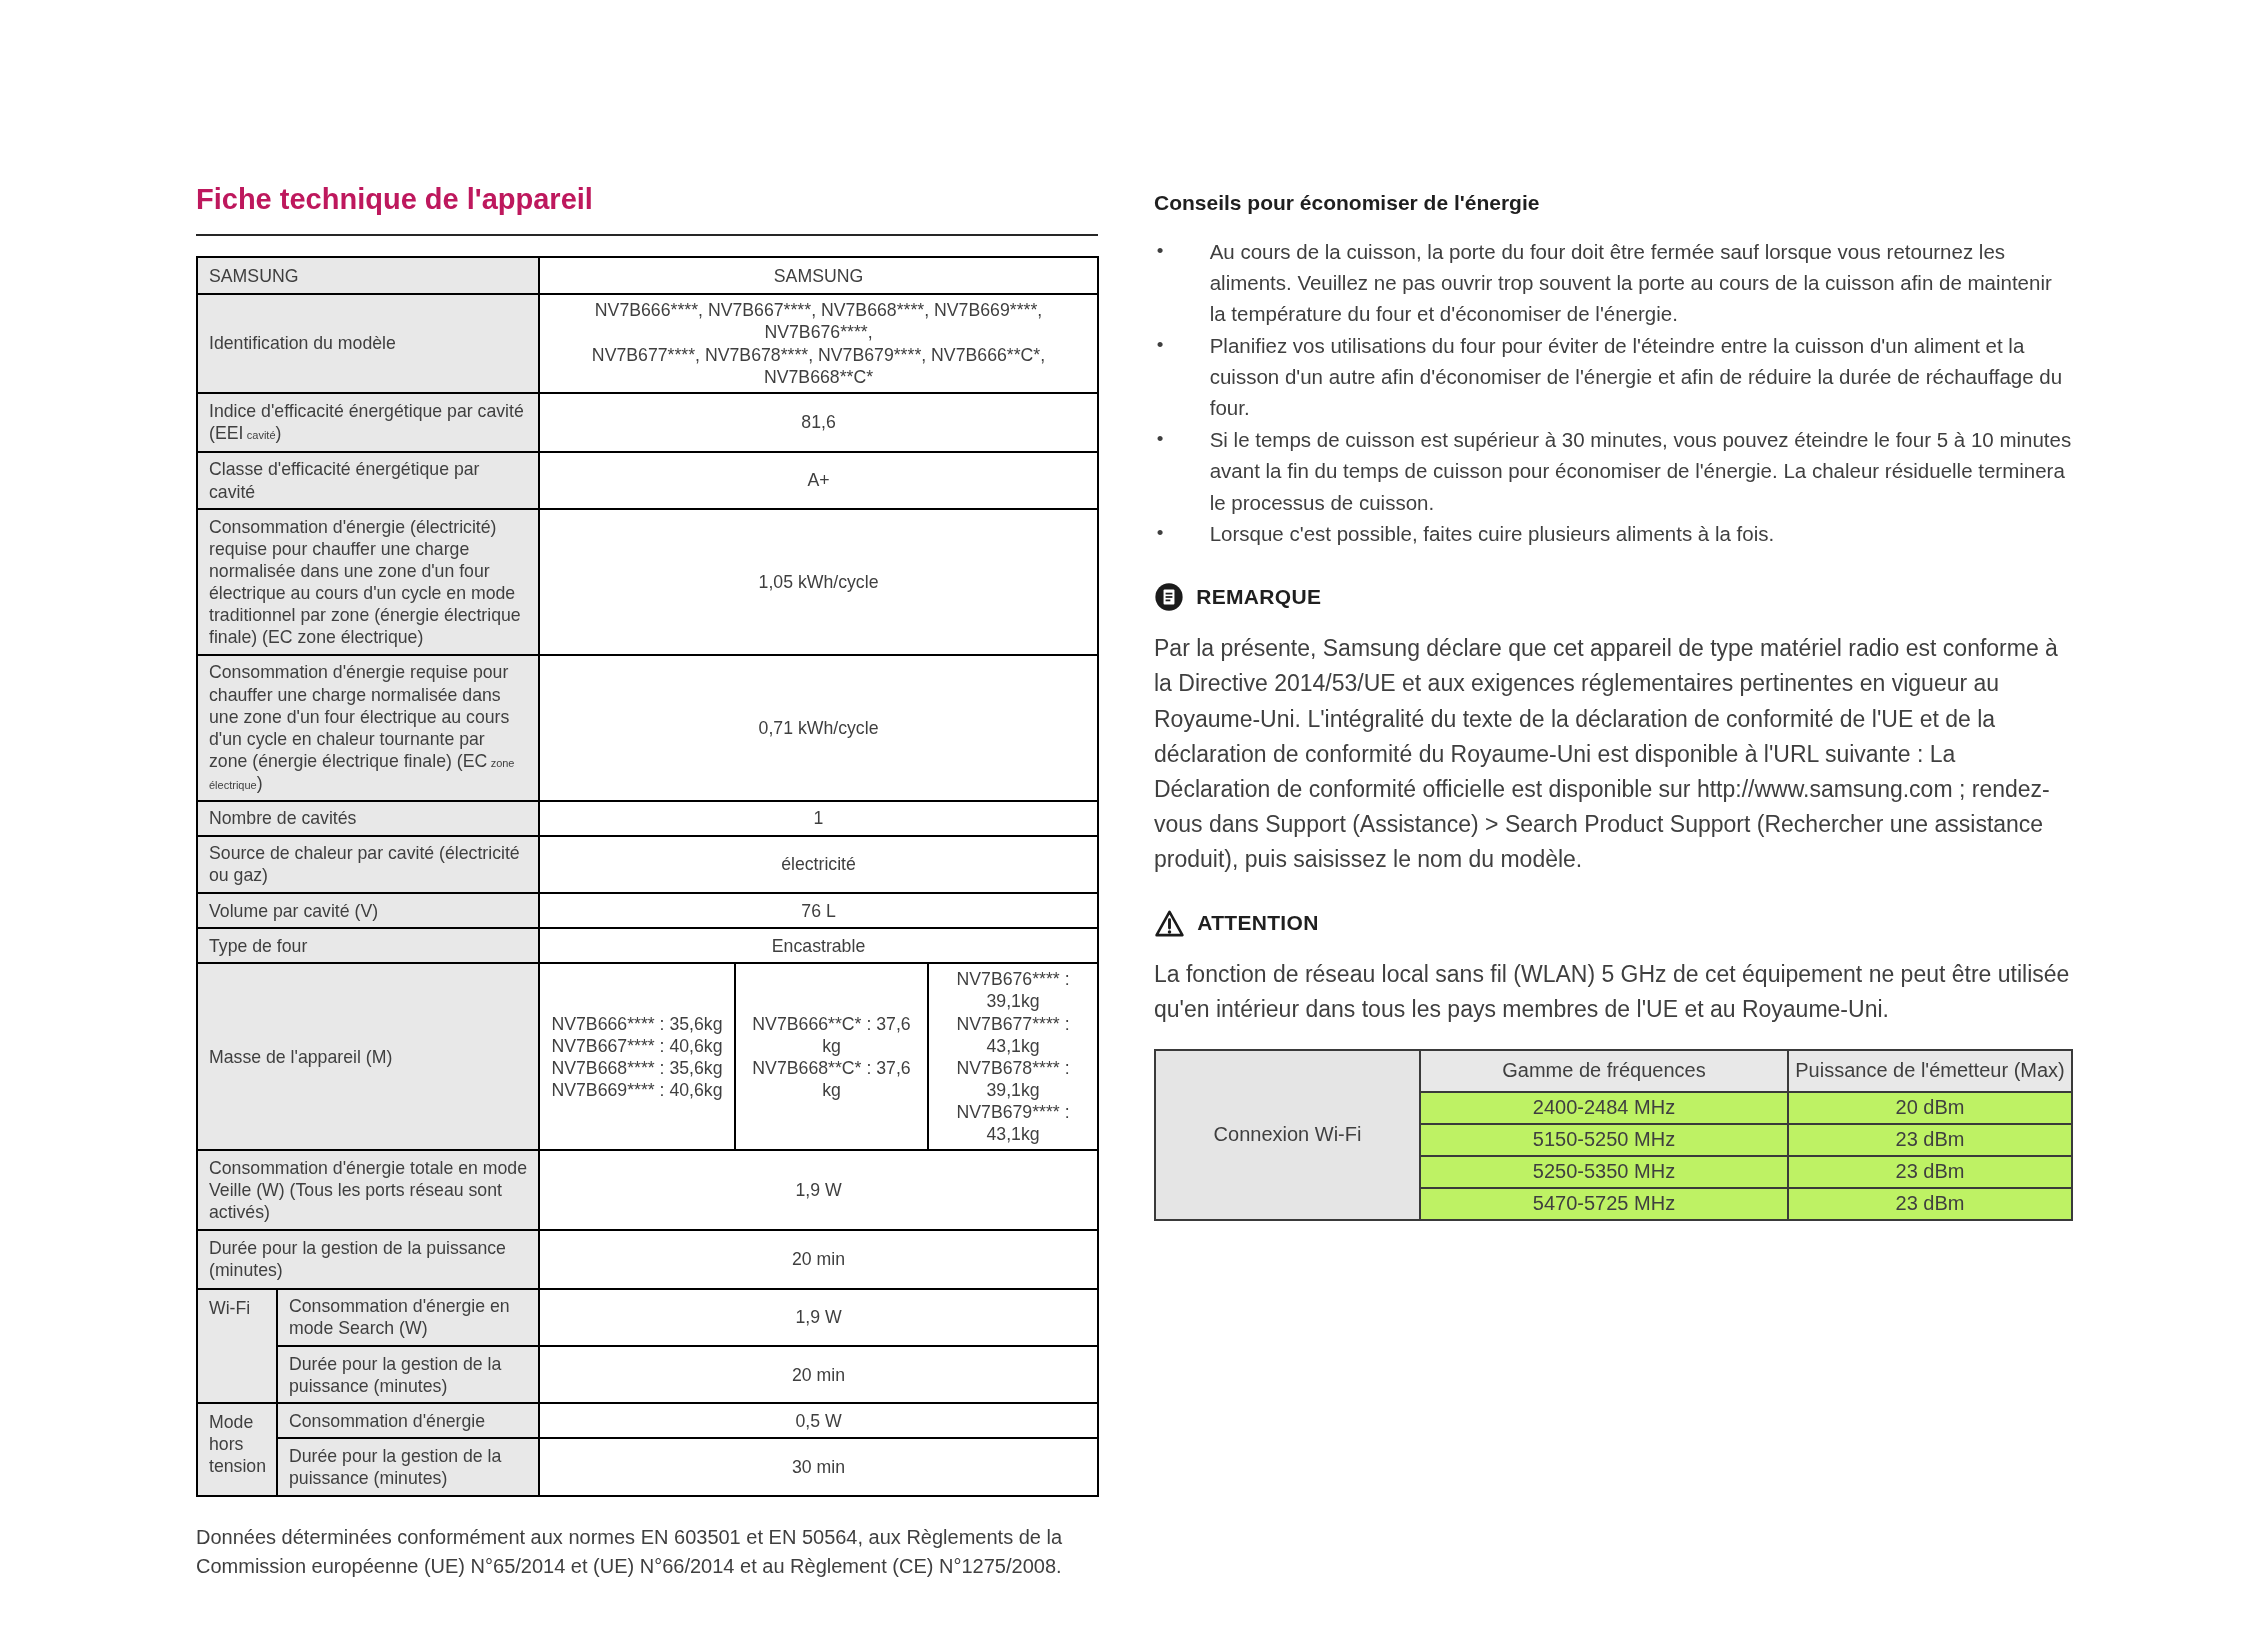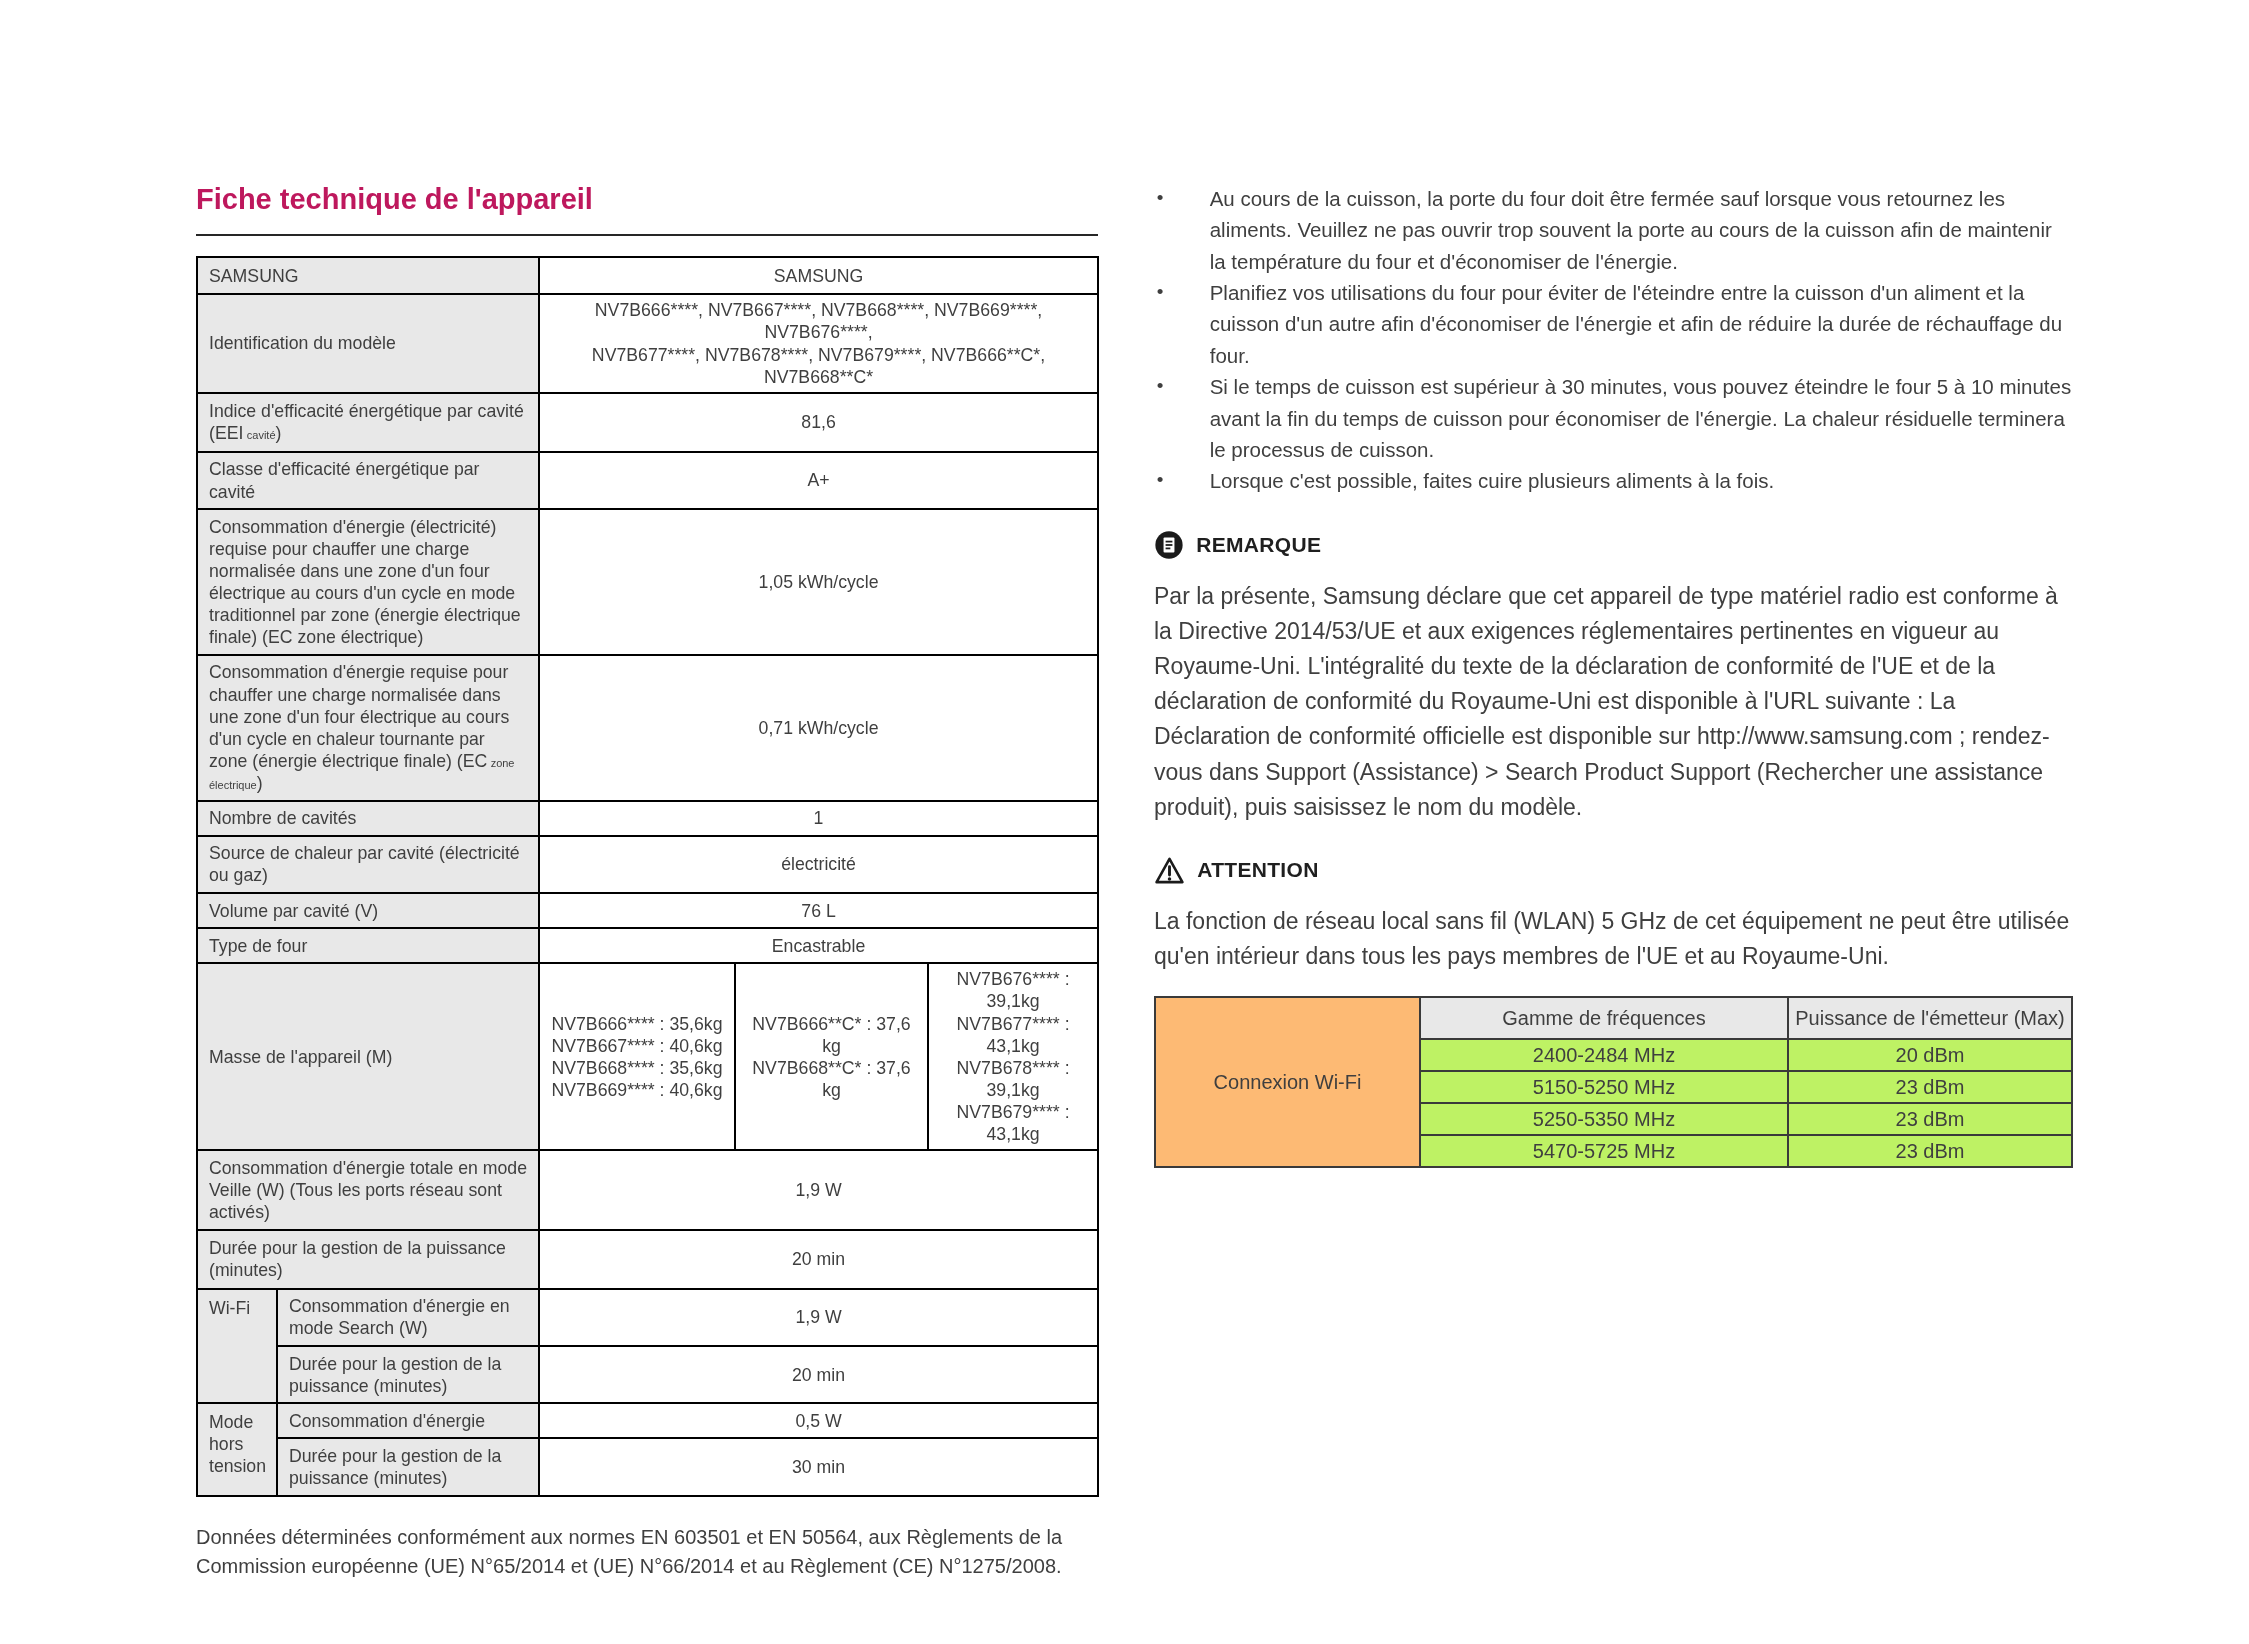--- a/index.html
+++ b/index.html
@@ -35,21 +35,21 @@
   p.body{font-size:23px;line-height:1.53;margin:0;color:#3f3f3f;}
   p.body.note-p{margin-bottom:31px;}
   p.body.caution-p{margin-bottom:22px;}
   .head-note{margin-top:0;}
   .head-caution{margin-top:0;}
 
   table.wifi{border-collapse:collapse;table-layout:fixed;width:917px;border:2.7px solid #2d2d2d;}
   table.wifi td{border:2px solid #3a3a3a;font-size:20px;text-align:center;
                 vertical-align:middle;color:#3f3f3f;}
   table.wifi td.hdr{background:#e8e8e8;}
-  table.wifi td.wl{background:#fdba74;margin-left:24px;}
+  table.wifi td.wl{background:#e5e5e5;margin-left:24px;}
   table.wifi td.val{background:#bef264;}
   .icon-wrap{display:inline-flex;align-items:center;}
 </style>
 </head>
 <body>
 
 <div class="page">
 
   <div class="left-col">
     <h1 class="page-title">Fiche technique de l'appareil</h1>
@@ -155,20 +155,21 @@
           <td class="lbl">Durée pour la gestion de la puissance (minutes)</td>
           <td colspan="3" class="val">30 min</td>
         </tr>
       </tbody>
     </table>
 
     <p class="footnote">Données déterminées conformément aux normes EN 603501 et EN 50564, aux Règlements de la Commission européenne (UE) N°65/2014 et (UE) N°66/2014 et au Règlement (CE) N°1275/2008.</p>
   </div>
 
   <div class="right-col">
+    <h2 class="section-title">Conseils pour économiser de l'énergie</h2>
 
     <ul class="tips">
       <li>
         <span class="dot">•</span>
         <span class="txt">Au cours de la cuisson, la porte du four doit être fermée sauf lorsque vous retournez les aliments. Veuillez ne pas ouvrir trop souvent la porte au cours de la cuisson afin de maintenir la température du four et d'économiser de l'énergie.</span>
       </li>
       <li>
         <span class="dot">•</span>
         <span class="txt">Planifiez vos utilisations du four pour éviter de l'éteindre entre la cuisson d'un aliment et la cuisson d'un autre afin d'économiser de l'énergie et afin de réduire la durée de réchauffage du four.</span>
       </li>

